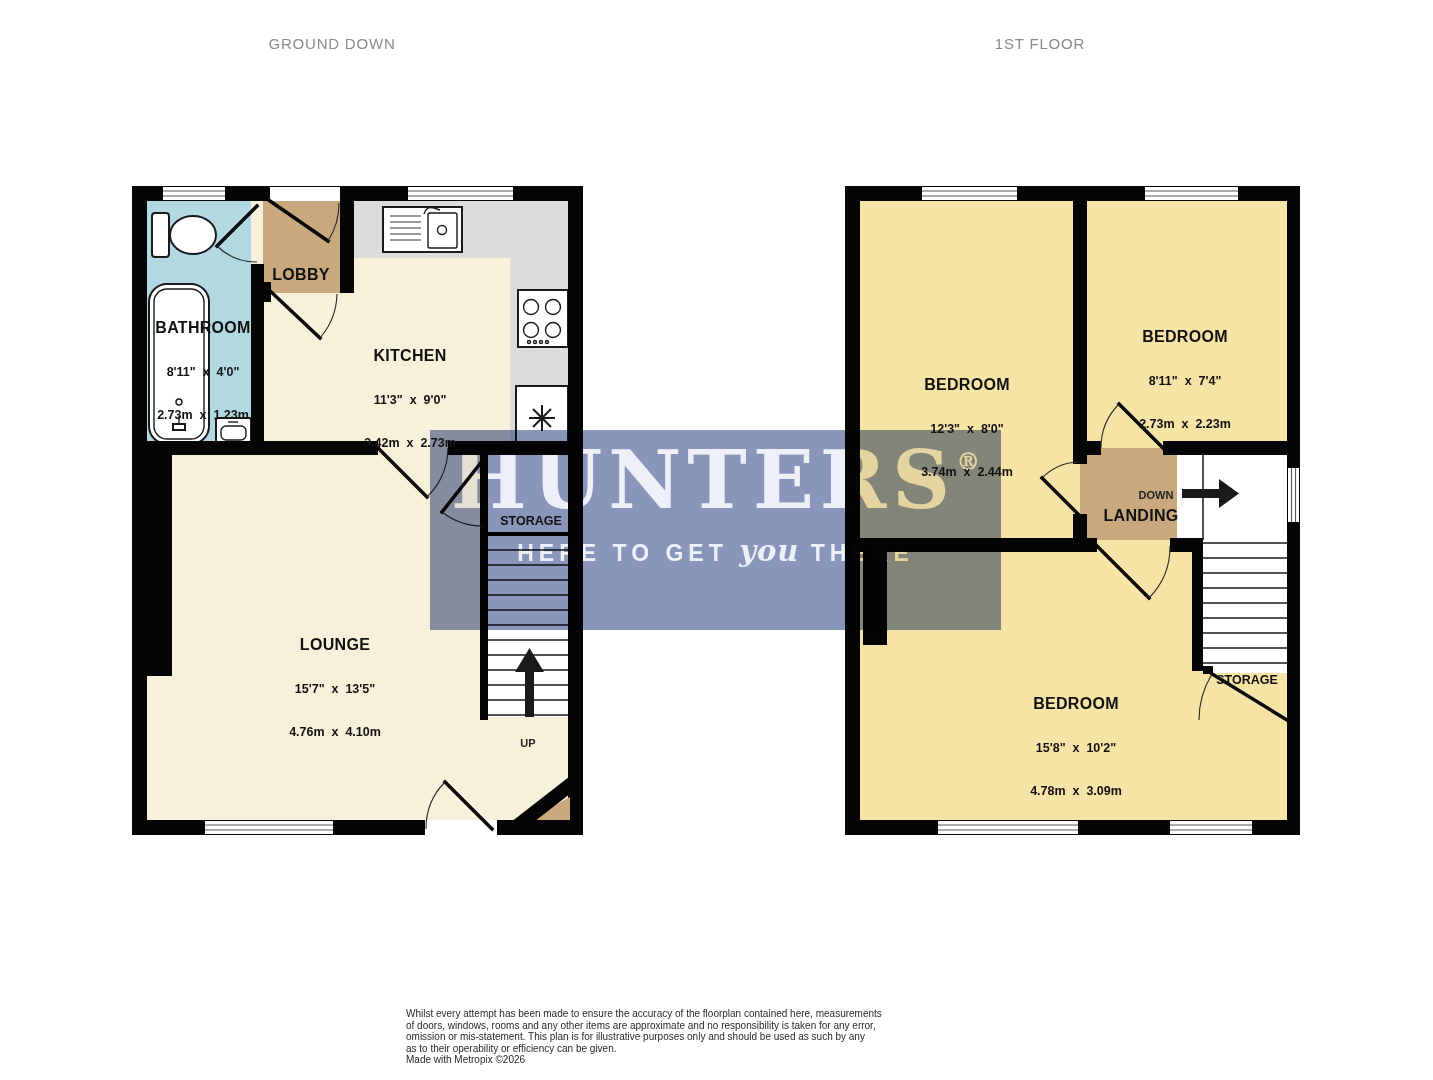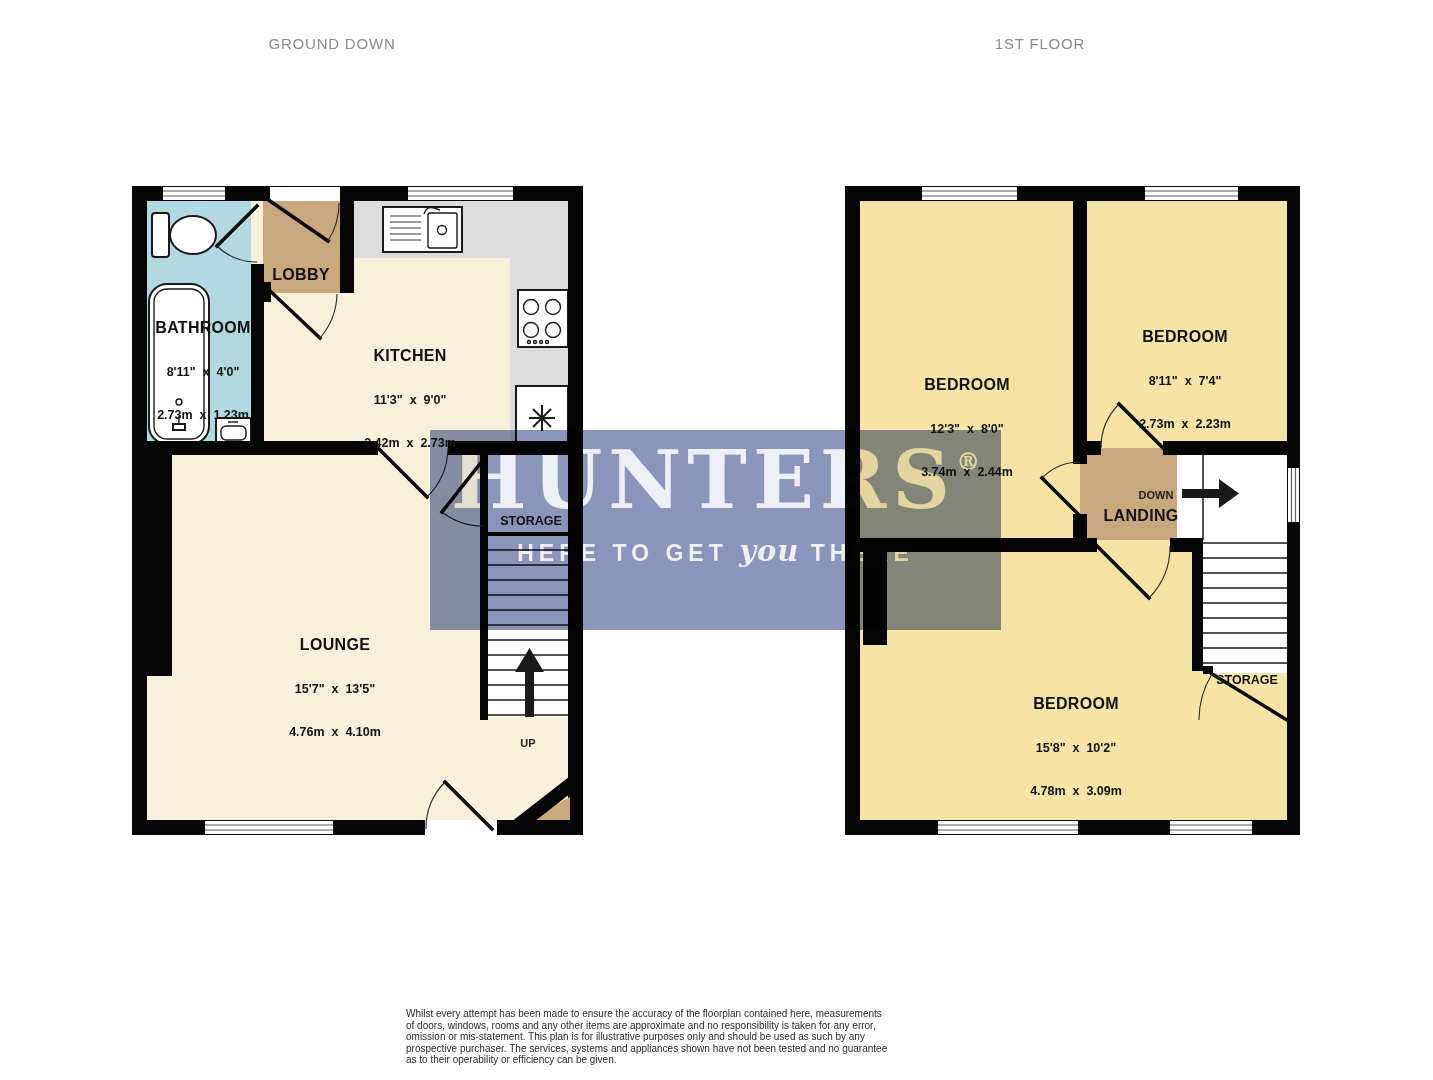--- a/index.html
+++ b/index.html
@@ -322,15 +322,15 @@
   <span class="room-name">LANDING</span>
 </div>
 <div class="room-label" style="left:1247px;top:644px;">
   <span class="room-dim">STORAGE</span>
 </div>
 
 <div class="disclaimer">
   <div>Whilst every attempt has been made to ensure the accuracy of the floorplan contained here, measurements</div>
   <div>of doors, windows, rooms and any other items are approximate and no responsibility is taken for any error,</div>
   <div>omission or mis-statement. This plan is for illustrative purposes only and should be used as such by any</div>
-  <div>prospective purchaser. The services, systems and appliances shown have not been tested and no guarantee</div>
   <div>as to their operability or efficiency can be given.</div>
+  <div>Made with Metropix ©2026</div>
 </div>
 
 </body></html>

